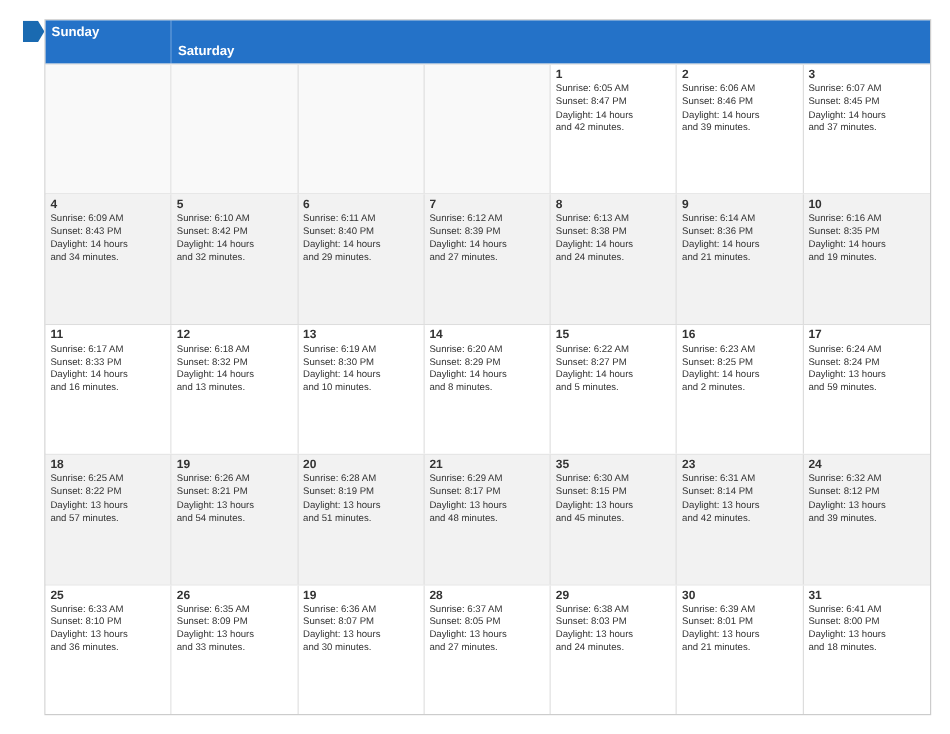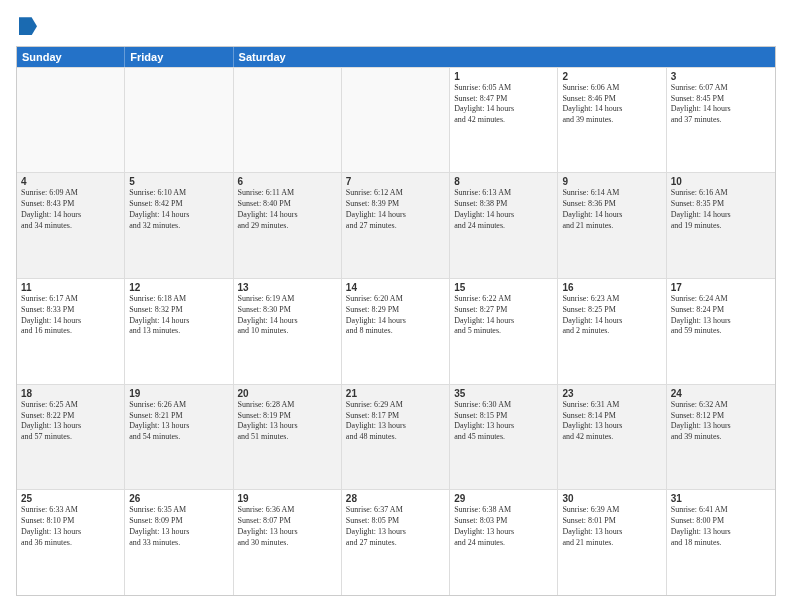--- a/index.html
+++ b/index.html
@@ -8,21 +8,21 @@
       background: #fff;
       width: 792px;
       height: 612px;
       overflow: hidden;
     }
     .page {
       width: 792px;
       height: 612px;
       padding: 16px;
       display: flex;
-      flex-direction: column;
+      flex-direction: row;
     }
     .header {
       display: flex;
       justify-content: space-between;
       align-items: flex-start;
       margin-bottom: 10px;
     }
     .logo {
       display: flex;
       flex-direction: column;
@@ -64,21 +64,21 @@
       grid-template-columns: repeat(7, 1fr);
       background: #2472c8;
     }
     .cal-header-cell {
       color: white;
       font-size: 11px;
       font-weight: bold;
       padding: 4px 5px;
       border-right: 1px solid rgba(255,255,255,0.3);
     }
-    .cal-header-cell:last-child { border-right: none; }
+    .cal-header-cell:last-child { border-right: none; margin-top: 16px; }
     .cal-body {
       flex: 1;
       display: flex;
       flex-direction: column;
     }
     .cal-row {
       display: grid;
       grid-template-columns: repeat(7, 1fr);
       flex: 1;
       border-top: 1px solid #ddd;
@@ -97,21 +97,20 @@
     .day-num {
       font-size: 10px;
       font-weight: bold;
       display: block;
       margin-bottom: 1px;
     }
     .cell-text {
       font-size: 8px;
       line-height: 1.35;
       color: #333;
-      font-family: Liberation Serif, serif;
     }
   </style>
 </head>
 <body>
 
 <div class="page">
   <div class="header">
     <div class="logo">
       <div>
         <span class="logo-general"></span><span class="logo-icon"></span>
@@ -120,21 +119,20 @@
     </div>
     <div class="title-block">
       <div class="main-title"></div>
       <div class="subtitle"></div>
     </div>
   </div>
 
   <div class="calendar">
     <div class="cal-header">
     <div class="cal-header-cell">Sunday</div>
-        <div class="cal-header-cell">Friday</div>
         <div class="cal-header-cell">Saturday</div>
       </div>
     <div class="cal-body">
     <div class="cal-row">
           <div class="cal-cell empty"></div>
           <div class="cal-cell empty"></div>
           <div class="cal-cell empty"></div>
           <div class="cal-cell empty"></div>
           <div class="cal-cell">
             <span class="day-num">1</span>

